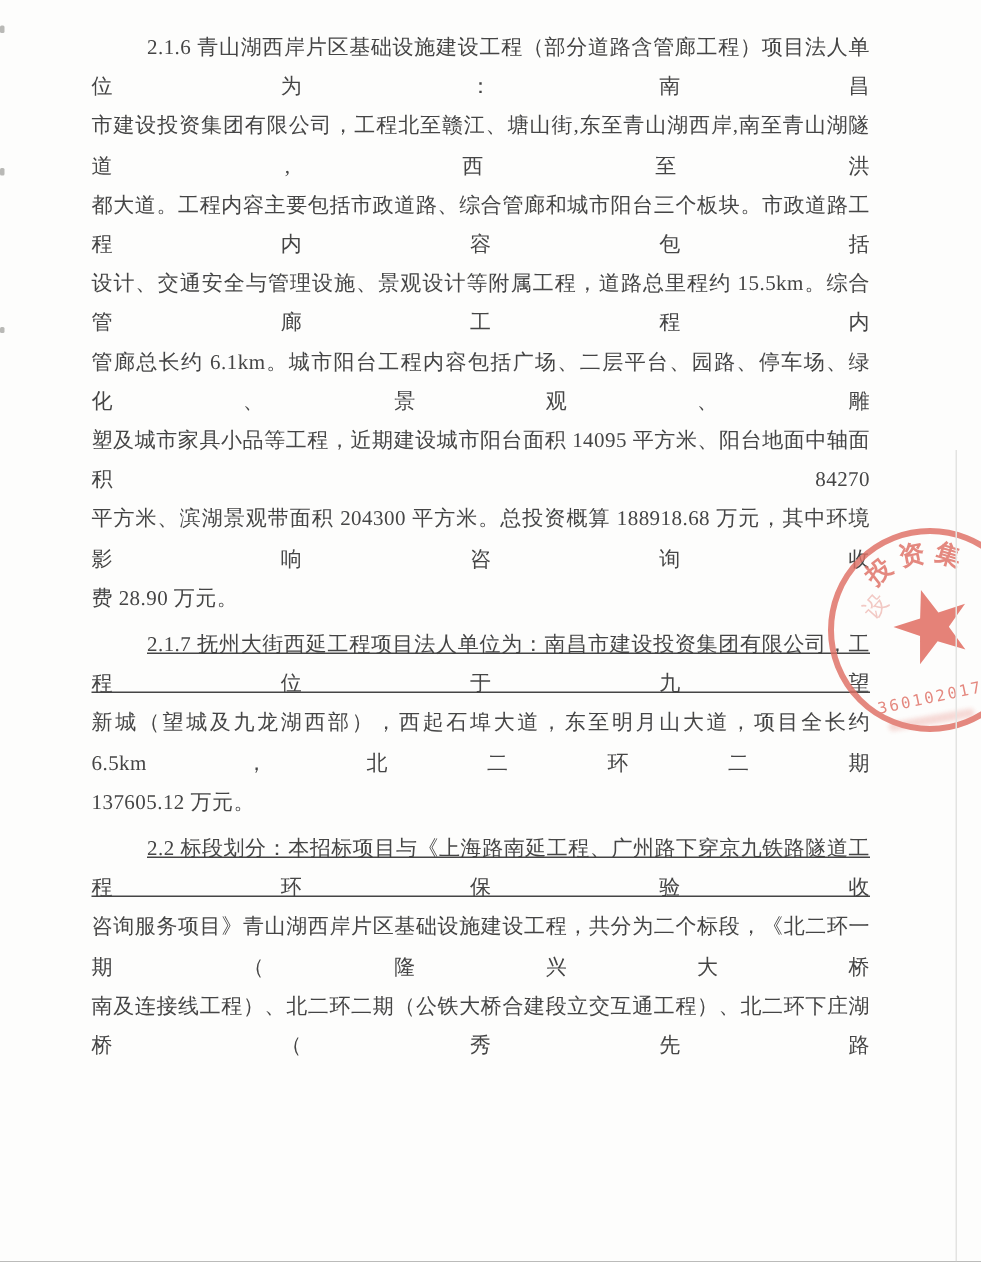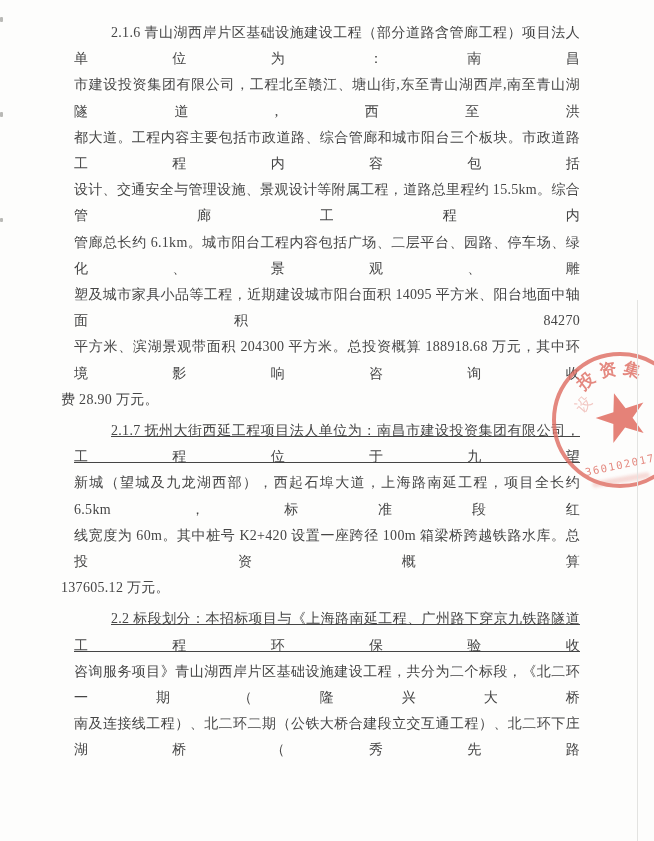--- a/index.html
+++ b/index.html
@@ -13,21 +13,21 @@
   }
   .text-block{
     position:absolute;
     left:61px;top:20px;
     width:519px;
     font-size:14px;
     line-height:26.2px;
     letter-spacing:0.3px;
   }
   .line{white-space:nowrap;}
-  .line.fill{white-space:normal;text-align:justify;text-align-last:justify;margin-left:13px;}
+  .line.fill{white-space:normal;text-align:justify;text-align-last:justify;}
   .line.indent{text-indent:37px;}
   .line.para-start:not(:first-child){margin-top:5px;text-decoration:underline;}
   .stamp{position:absolute;left:520px;top:330px;width:160px;height:180px;pointer-events:none;}
   .scan-line{position:absolute;left:637px;top:300px;width:1px;height:541px;background:#e3e3e1;}
   .speck{position:absolute;left:0;width:3px;height:5px;background:#b9b9b6;border-radius:1px;}
   .speck.s1{top:17px;}
   .speck.s2{top:112px;}
   .speck.s3{top:218px;height:4px;}
   .smudge{filter:blur(1.4px);}
 </style>
@@ -39,22 +39,21 @@
   <div class="text-block">
       <div class="line indent para-start fill"><span>2.1.6 青山湖西岸片区基础设施建设工程（部分道路含管廊工程）项目法人单位为：南昌</span></div>
       <div class="line fill"><span>市建设投资集团有限公司，工程北至赣江、塘山街,东至青山湖西岸,南至青山湖隧道,西至洪</span></div>
       <div class="line fill"><span>都大道。工程内容主要包括市政道路、综合管廊和城市阳台三个板块。市政道路工程内容包括</span></div>
       <div class="line fill"><span>设计、交通安全与管理设施、景观设计等附属工程，道路总里程约 15.5km。综合管廊工程内</span></div>
       <div class="line fill"><span>管廊总长约 6.1km。城市阳台工程内容包括广场、二层平台、园路、停车场、绿化、景观、雕</span></div>
       <div class="line fill"><span>塑及城市家具小品等工程，近期建设城市阳台面积 14095 平方米、阳台地面中轴面积 84270</span></div>
       <div class="line fill"><span>平方米、滨湖景观带面积 204300 平方米。总投资概算 188918.68 万元，其中环境影响咨询收</span></div>
       <div class="line"><span>费 28.90 万元。</span></div>
       <div class="line indent para-start fill"><span>2.1.7 抚州大街西延工程项目法人单位为：南昌市建设投资集团有限公司，工程位于九望</span></div>
-      <div class="line fill"><span>新城（望城及九龙湖西部），西起石埠大道，上海路南延工程，项目全长约 6.5km，标准段红</span></div>
-      <div class="line fill"><span>线宽度为 60m。其中桩号 K2+420 设置一座跨径 100m 箱梁桥跨越铁路水库。总投资概算</span></div>
+      <div class="line fill"><span>新城（望城及九龙湖西部），西起石埠大道，东至明月山大道，项目全长约 6.5km，北二环二期</span></div>
       <div class="line"><span>137605.12 万元。</span></div>
       <div class="line indent para-start fill"><span>2.2 标段划分：本招标项目与《上海路南延工程、广州路下穿京九铁路隧道工程环保验收</span></div>
       <div class="line fill"><span>咨询服务项目》青山湖西岸片区基础设施建设工程，共分为二个标段，《北二环一期（隆兴大桥</span></div>
       <div class="line fill"><span>南及连接线工程）、北二环二期（公铁大桥合建段立交互通工程）、北二环下庄湖桥（秀先路</span></div>
     </div>
 
   <svg class="stamp" viewBox="0 0 160 180" xmlns="http://www.w3.org/2000/svg">
     <g opacity="0.82">
 
       <circle cx="100" cy="90" r="66" fill="none" stroke="#df6f64" stroke-width="4"></circle>

